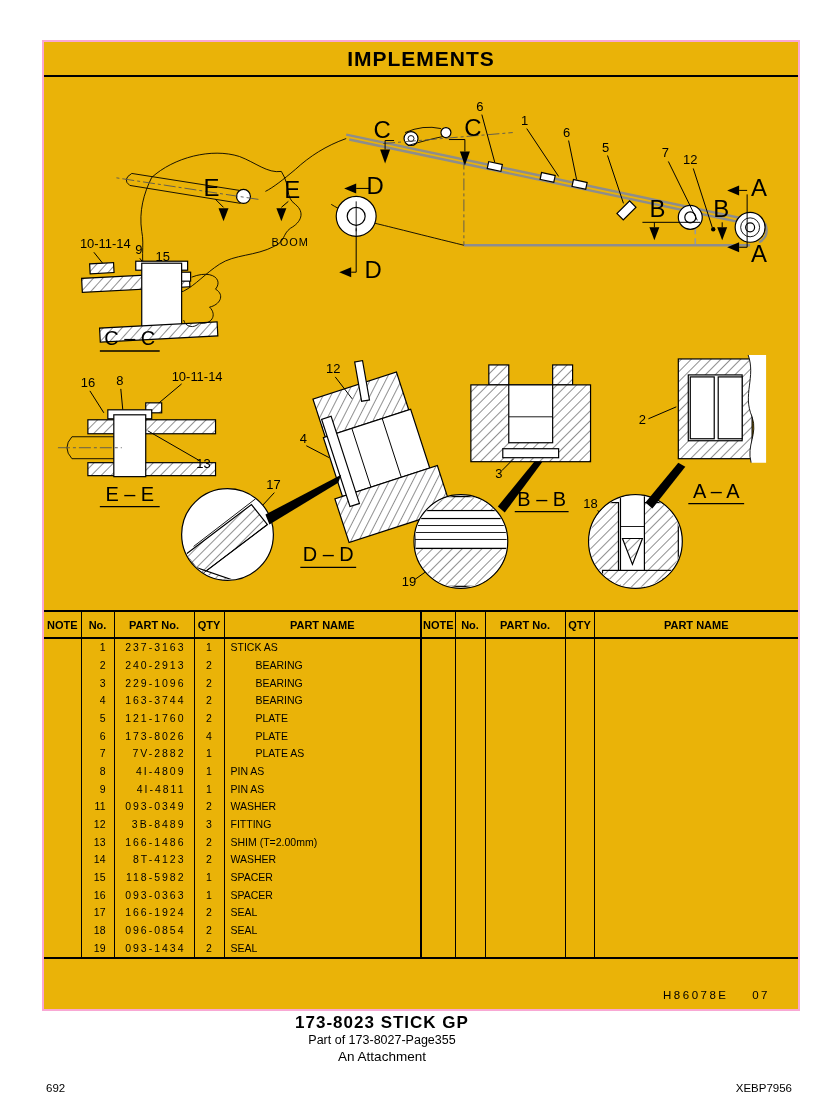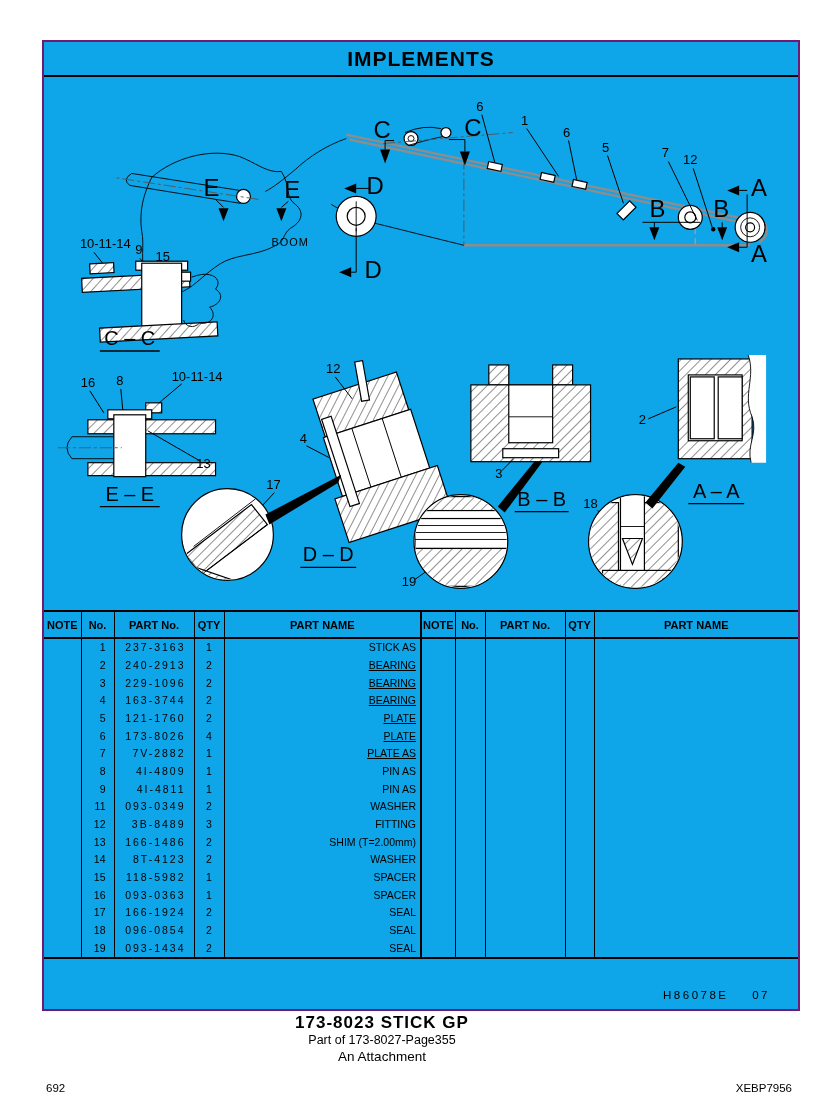--- a/index.html
+++ b/index.html
@@ -1,38 +1,38 @@
 <!DOCTYPE html>
 <html><head>
 <meta charset="utf-8">
 <style>
   html,body{margin:0;padding:0;background:#fff;}
   body{width:840px;height:1119px;position:relative;font-family:"Liberation Sans",sans-serif;color:#000;overflow:hidden;}
-  .frame{position:absolute;left:42px;top:40px;width:754px;border:2px solid #701a75;background:#0ea5e9;}
+  .frame{position:absolute;left:42px;top:40px;width:754px;border:2px solid #f9a8d4;background:#eab308;}
   .title-bar{height:33px;border-bottom:2px solid #000;display:flex;align-items:center;justify-content:center;
              font-size:21px;font-weight:bold;letter-spacing:1px;}
   .diagram{height:533px;position:relative;}
   .diagram svg{position:absolute;left:0;top:0;}
 
   
   .tables{display:flex;border-top:2px solid #000;height:345px;}
   .half{width:50%;height:100%;}
   .half.left{border-right:2px solid #000;}
   table.parts{width:100%;height:100%;border-collapse:collapse;table-layout:fixed;}
   table.parts th{border-bottom:2px solid #000;border-right:1.5px solid #000;font-size:11px;font-weight:bold;
                  height:25px;padding:0;white-space:nowrap;overflow:hidden;}
   table.parts th:last-child{border-right:none;}
   table.parts td{border-right:1.5px solid #000;font-size:10.5px;height:15px;line-height:15px;padding:0 4px;
                  white-space:nowrap;overflow:hidden;}
   table.parts td:last-child{border-right:none;}
   table.parts td:nth-child(2){text-align:right;padding-right:8px;}
   table.parts td:nth-child(3){text-align:right;letter-spacing:2px;padding-right:8px;margin-top:17px;}
   table.parts td:nth-child(4){text-align:center;}
-  table.parts td:nth-child(5){text-align:right;padding-left:6px;}
-  table.parts td.ind{padding-left:16px;text-decoration:underline;}
+  table.parts td:nth-child(5){text-align:left;padding-left:6px;}
+  table.parts td.ind{padding-left:31px;}
   tbody.fillbody td{height:auto;}
 
   .footer-band{border-top:2px solid #000;height:50px;position:relative;}
   .drawing-ref{position:absolute;right:28px;bottom:8px;font-size:11.5px;letter-spacing:2.5px;}
   .drawing-ref .rev{margin-left:18px;}
 
   .below{position:absolute;left:0;top:1012px;width:764px;text-align:center;line-height:1.25;}
   .below .t1{font-size:17px;font-weight:bold;letter-spacing:1px;}
   .below .t2{font-size:12.5px;}
   .below .t3{font-size:13.5px;}

